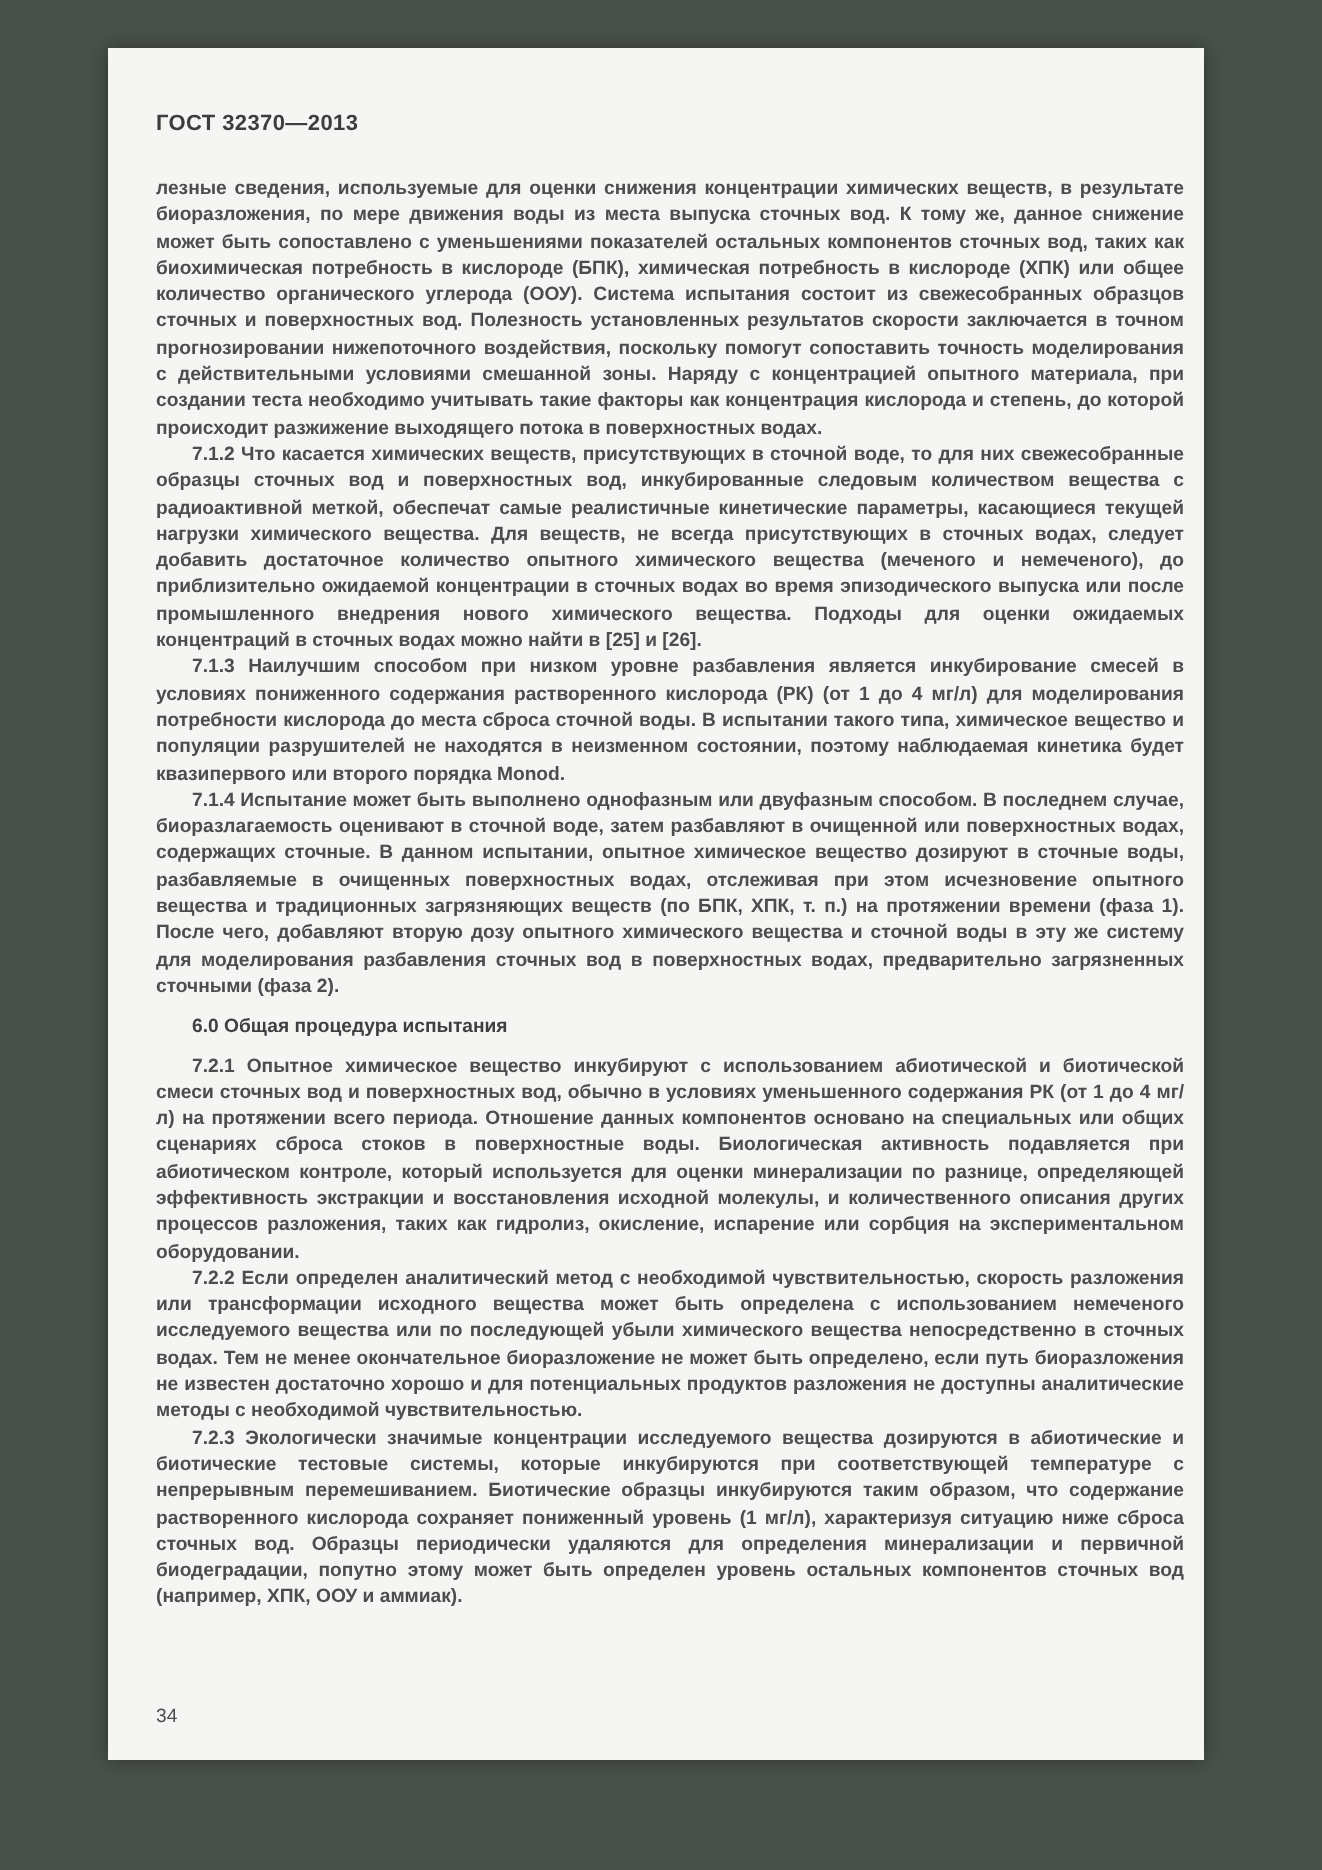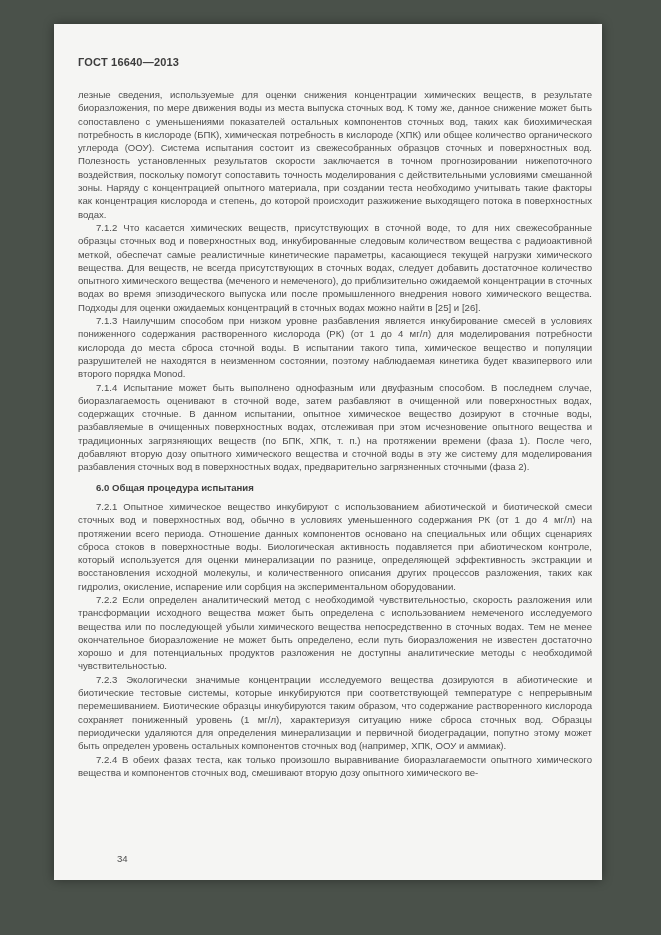--- a/index.html
+++ b/index.html
@@ -46,55 +46,54 @@
     color: #4d4d4d;
     font-size: 9.6px;
     line-height: 13.3px;
     text-align: justify;
     hyphens: auto;
     -webkit-hyphens: auto;
   }
   .doc-body p {
     margin: 0;
     padding: 0;
+    font-weight: bold;
   }
   .doc-body p.paragraph {
     text-indent: 18px;
   }
   .doc-body p.paragraph.no-indent {
     text-indent: 0;
   }
   .doc-body p.heading {
     font-weight: bold;
     color: #3f3f3f;
     text-indent: 18px;
     text-align: left;
     margin: 7px 0 6px 0;
   }
   .page-number {
     position: absolute;
     left: 24px;
     bottom: 16px;
     font-size: 9.6px;
     color: #4d4d4d;
-    margin-left: 39px;
   }
 </style>
 </head>
 <body>
 
 <div class="frame">
   <div class="page">
-    <div class="doc-header">ГОСТ 16640—2013</div>
+    <div class="doc-header">ГОСТ 32370—2013</div>
     <div class="doc-body">
         <p class="paragraph no-indent">лезные сведения, используемые для оценки снижения концентрации химических веществ, в результате биоразложения, по мере движения воды из места выпуска сточных вод. К тому же, данное снижение может быть сопоставлено с уменьшениями показателей остальных компонентов сточных вод, таких как биохимическая потребность в кислороде (БПК), химическая потребность в кислороде (ХПК) или общее количество органического углерода (ООУ). Система испытания состоит из свежесобранных образцов сточных и поверхностных вод. Полезность установленных результатов скорости заключается в точном прогнозировании нижепоточного воздействия, поскольку помогут сопоставить точность моделирования с действительными условиями смешанной зоны. Наряду с концентрацией опытного материала, при создании теста необходимо учитывать такие факторы как концентрация кислорода и степень, до которой происходит разжижение выходящего потока в поверхностных водах.</p>
         <p class="paragraph">7.1.2 Что касается химических веществ, присутствующих в сточной воде, то для них свежесобранные образцы сточных вод и поверхностных вод, инкубированные следовым количеством вещества с радиоактивной меткой, обеспечат самые реалистичные кинетические параметры, касающиеся текущей нагрузки химического вещества. Для веществ, не всегда присутствующих в сточных водах, следует добавить достаточное количество опытного химического вещества (меченого и немеченого), до приблизительно ожидаемой концентрации в сточных водах во время эпизодического выпуска или после промышленного внедрения нового химического вещества. Подходы для оценки ожидаемых концентраций в сточных водах можно найти в [25] и [26].</p>
         <p class="paragraph">7.1.3 Наилучшим способом при низком уровне разбавления является инкубирование смесей в условиях пониженного содержания растворенного кислорода (РК) (от 1 до 4 мг/л) для моделирования потребности кислорода до места сброса сточной воды. В испытании такого типа, химическое вещество и популяции разрушителей не находятся в неизменном состоянии, поэтому наблюдаемая кинетика будет квазипервого или второго порядка Monod.</p>
         <p class="paragraph">7.1.4 Испытание может быть выполнено однофазным или двуфазным способом. В последнем случае, биоразлагаемость оценивают в сточной воде, затем разбавляют в очищенной или поверхностных водах, содержащих сточные. В данном испытании, опытное химическое вещество дозируют в сточные воды, разбавляемые в очищенных поверхностных водах, отслеживая при этом исчезновение опытного вещества и традиционных загрязняющих веществ (по БПК, ХПК, т. п.) на протяжении времени (фаза 1). После чего, добавляют вторую дозу опытного химического вещества и сточной воды в эту же систему для моделирования разбавления сточных вод в поверхностных водах, предварительно загрязненных сточными (фаза 2).</p>
         <p class="heading">6.0 Общая процедура испытания</p>
         <p class="paragraph">7.2.1 Опытное химическое вещество инкубируют с использованием абиотической и биотической смеси сточных вод и поверхностных вод, обычно в условиях уменьшенного содержания РК (от 1 до 4 мг/л) на протяжении всего периода. Отношение данных компонентов основано на специальных или общих сценариях сброса стоков в поверхностные воды. Биологическая активность подавляется при абиотическом контроле, который используется для оценки минерализации по разнице, определяющей эффективность экстракции и восстановления исходной молекулы, и количественного описания других процессов разложения, таких как гидролиз, окисление, испарение или сорбция на экспериментальном оборудовании.</p>
         <p class="paragraph">7.2.2 Если определен аналитический метод с необходимой чувствительностью, скорость разложения или трансформации исходного вещества может быть определена с использованием немеченого исследуемого вещества или по последующей убыли химического вещества непосредственно в сточных водах. Тем не менее окончательное биоразложение не может быть определено, если путь биоразложения не известен достаточно хорошо и для потенциальных продуктов разложения не доступны аналитические методы с необходимой чувствительностью.</p>
         <p class="paragraph">7.2.3 Экологически значимые концентрации исследуемого вещества дозируются в абиотические и биотические тестовые системы, которые инкубируются при соответствующей температуре с непрерывным перемешиванием. Биотические образцы инкубируются таким образом, что содержание растворенного кислорода сохраняет пониженный уровень (1 мг/л), характеризуя ситуацию ниже сброса сточных вод. Образцы периодически удаляются для определения минерализации и первичной биодеградации, попутно этому может быть определен уровень остальных компонентов сточных вод (например, ХПК, ООУ и аммиак).</p>
-        <p class="paragraph">7.2.4 В обеих фазах теста, как только произошло выравнивание биоразлагаемости опытного химического вещества и компонентов сточных вод, смешивают вторую дозу опытного химического ве-</p>
       </div>
     <div class="page-number">34</div>
   </div>
 </div>
 
 </body></html>

